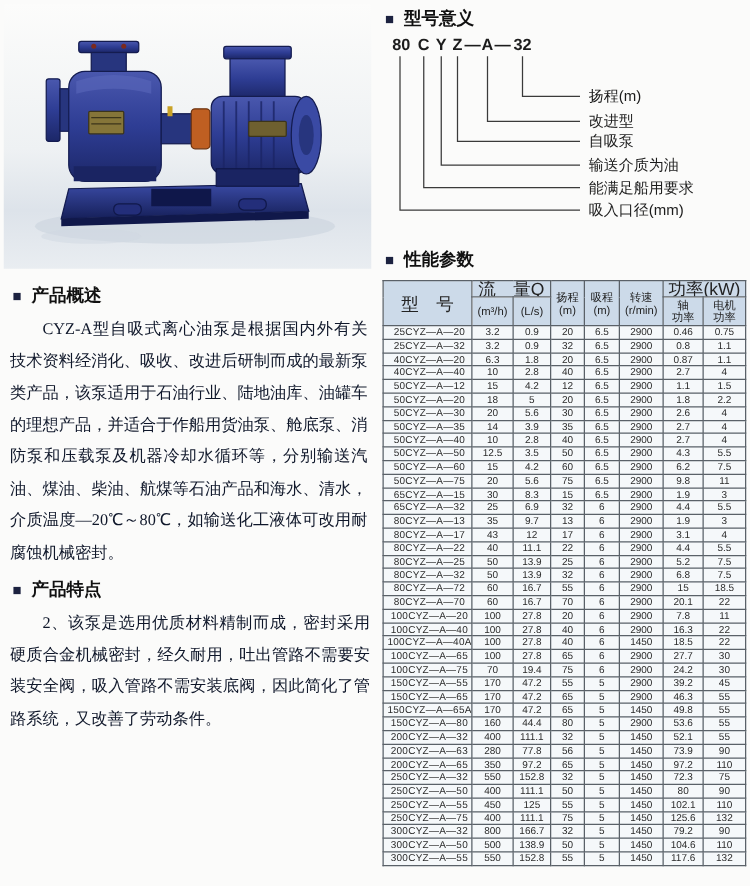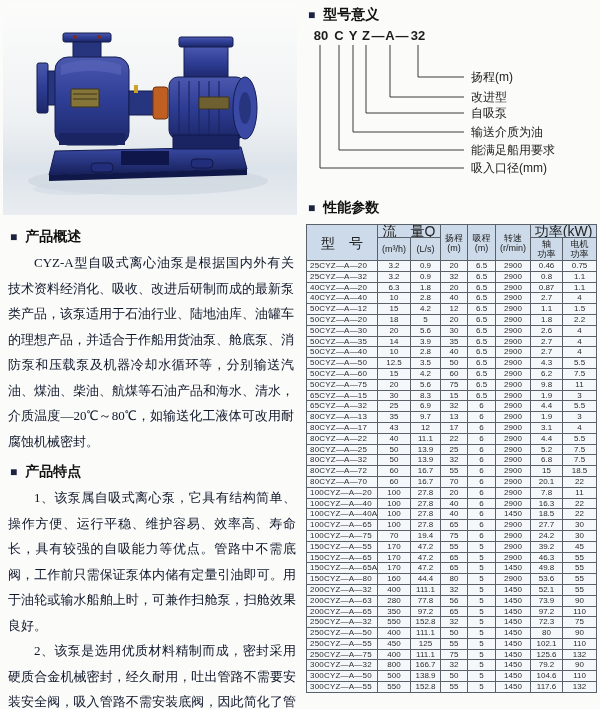--- a/index.html
+++ b/index.html
@@ -64,21 +64,21 @@
   table.perf th {
     background: #ccdae9; color: #222;
     font-weight: normal; font-size: 9px; line-height: 10px;
     white-space: pre-line; padding: 1px 0;
   }
   table.perf th.big { font-size: 14px; }
   table.perf td {
     font-size: 8px; line-height: 9.8px; padding: 0; color: #2b2b2b;
     background: #f5f8fa;
   }
-  table.perf td.model { text-align: left; padding-left: 3px; letter-spacing: 0.2px; }
+  table.perf td.model { text-align: center; padding-left: 3px; letter-spacing: 0.2px; }
 </style>
 </head>
 <body>
 
 <div class="left-col">
 
   <div class="photo">
     <svg viewBox="0 0 294 212">
       <defs>
         <linearGradient id="blu" x1="0" y1="0" x2="0" y2="1">
@@ -146,21 +146,20 @@
   </div>
   <div class="overview-text">
     <p class="para">CYZ-A型自吸式离心油泵是根据国内外有关技术资料经消化、吸收、改进后研制而成的最新泵类产品，该泵适用于石油行业、陆地油库、油罐车的理想产品，并适合于作船用货油泵、舱底泵、消防泵和压载泵及机器冷却水循环等，分别输送汽油、煤油、柴油、航煤等石油产品和海水、清水，介质温度—20℃～80℃，如输送化工液体可改用耐腐蚀机械密封。</p>
   </div>
 
   <div class="section-title features-title">
     <span class="bullet">■</span>
     <span>产品特点</span>
   </div>
   <div class="features-text">
-    <p class="para">1、该泵属自吸式离心泵，它具有结构简单、操作方便、运行平稳、维护容易、效率高、寿命长，具有较强的自吸能力等优点。管路中不需底阀，工作前只需保证泵体内储有定量引油即可。用于油轮或输水船舶上时，可兼作扫舱泵，扫舱效果良好。</p>
     <p class="para">2、该泵是选用优质材料精制而成，密封采用硬质合金机械密封，经久耐用，吐出管路不需要安装安全阀，吸入管路不需安装底阀，因此简化了管路系统，又改善了劳动条件。</p>
   </div>
 </div>
 
 <div class="right-col">
 
   <div class="section-title model-title">
     <span class="bullet">■</span>
     <span>型号意义</span>
   </div>

